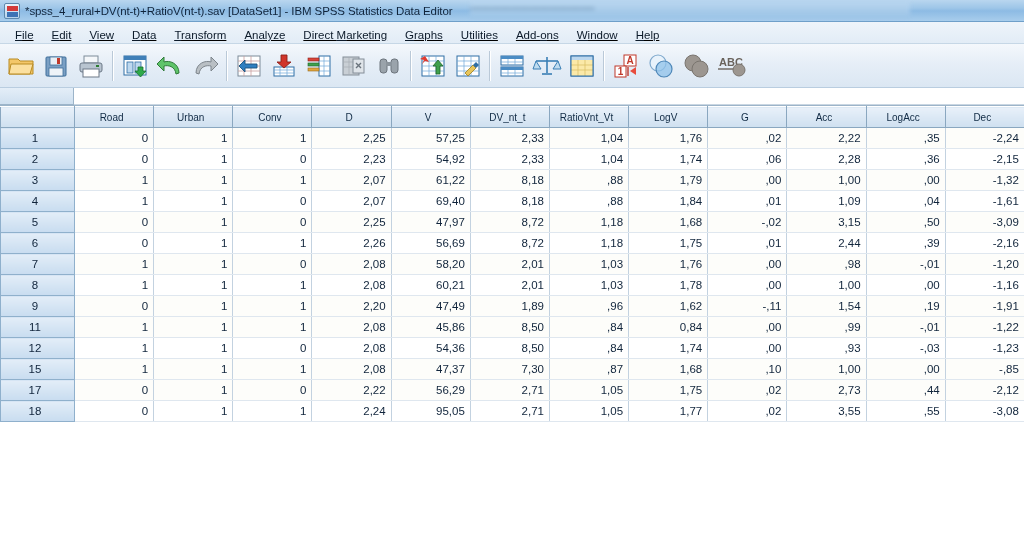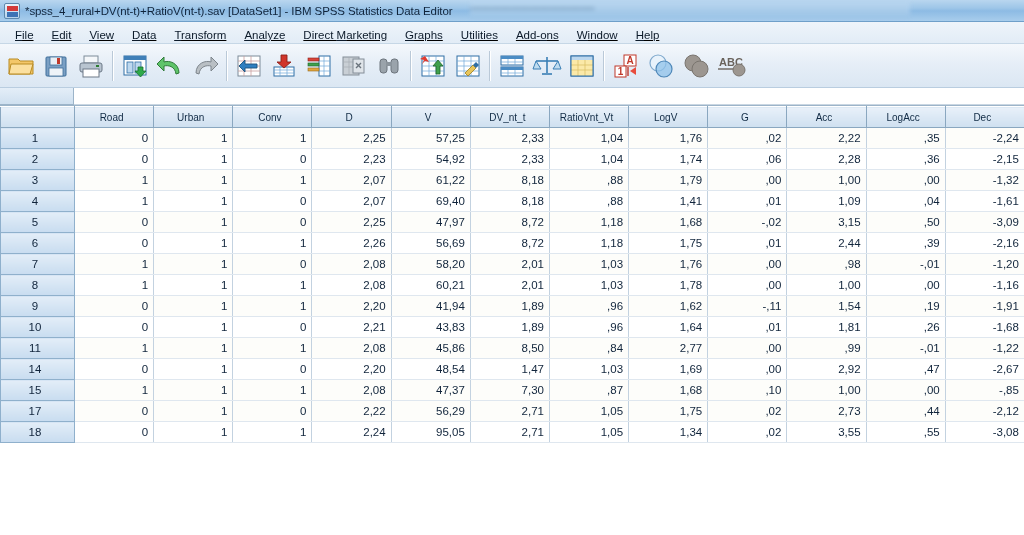--- a/index.html
+++ b/index.html
@@ -497,21 +497,21 @@
           </tr>
           <tr class="alt2">
             <td class="rownum">4</td>
             <td class="data">1</td>
             <td class="data">1</td>
             <td class="data">0</td>
             <td class="data">2,07</td>
             <td class="data">69,40</td>
             <td class="data">8,18</td>
             <td class="data">,88</td>
-            <td class="data">1,41</td>
+            <td class="data">1,84</td>
             <td class="data">,01</td>
             <td class="data">1,09</td>
             <td class="data">,04</td>
             <td class="data">-1,61</td>
           </tr>
           <tr class="alt">
             <td class="rownum">5</td>
             <td class="data">0</td>
             <td class="data">1</td>
             <td class="data">0</td>
@@ -569,73 +569,58 @@
             <td class="data">1,00</td>
             <td class="data">,00</td>
             <td class="data">-1,16</td>
           </tr>
           <tr class="alt">
             <td class="rownum">9</td>
             <td class="data">0</td>
             <td class="data">1</td>
             <td class="data">1</td>
             <td class="data">2,20</td>
-            <td class="data">41,94</td>
+            <td class="data">47,49</td>
             <td class="data">1,89</td>
             <td class="data">,96</td>
             <td class="data">1,62</td>
             <td class="data">-,11</td>
             <td class="data">1,54</td>
             <td class="data">,19</td>
             <td class="data">-1,91</td>
           </tr>
-          <tr class="alt2">
-            <td class="rownum">10</td>
-            <td class="data">0</td>
-            <td class="data">1</td>
-            <td class="data">0</td>
-            <td class="data">2,21</td>
-            <td class="data">43,83</td>
-            <td class="data">1,89</td>
-            <td class="data">,96</td>
-            <td class="data">1,64</td>
-            <td class="data">,01</td>
-            <td class="data">1,81</td>
-            <td class="data">,26</td>
-            <td class="data">-1,68</td>
-          </tr>
           <tr class="alt">
             <td class="rownum">11</td>
             <td class="data">1</td>
             <td class="data">1</td>
             <td class="data">1</td>
             <td class="data">2,08</td>
             <td class="data">45,86</td>
             <td class="data">8,50</td>
             <td class="data">,84</td>
-            <td class="data">2,77</td>
+            <td class="data">0,84</td>
             <td class="data">,00</td>
             <td class="data">,99</td>
             <td class="data">-,01</td>
             <td class="data">-1,22</td>
           </tr>
           <tr class="alt2">
-            <td class="rownum">14</td>
-            <td class="data">0</td>
-            <td class="data">1</td>
-            <td class="data">0</td>
-            <td class="data">2,20</td>
-            <td class="data">48,54</td>
-            <td class="data">1,47</td>
-            <td class="data">1,03</td>
-            <td class="data">1,69</td>
-            <td class="data">,00</td>
-            <td class="data">2,92</td>
-            <td class="data">,47</td>
-            <td class="data">-2,67</td>
+            <td class="rownum">12</td>
+            <td class="data">1</td>
+            <td class="data">1</td>
+            <td class="data">0</td>
+            <td class="data">2,08</td>
+            <td class="data">54,36</td>
+            <td class="data">8,50</td>
+            <td class="data">,84</td>
+            <td class="data">1,74</td>
+            <td class="data">,00</td>
+            <td class="data">,93</td>
+            <td class="data">-,03</td>
+            <td class="data">-1,23</td>
           </tr>
           <tr class="alt">
             <td class="rownum">15</td>
             <td class="data">1</td>
             <td class="data">1</td>
             <td class="data">1</td>
             <td class="data">2,08</td>
             <td class="data">47,37</td>
             <td class="data">7,30</td>
             <td class="data">,87</td>
@@ -662,21 +647,21 @@
           </tr>
           <tr class="alt2">
             <td class="rownum">18</td>
             <td class="data">0</td>
             <td class="data">1</td>
             <td class="data">1</td>
             <td class="data">2,24</td>
             <td class="data">95,05</td>
             <td class="data">2,71</td>
             <td class="data">1,05</td>
-            <td class="data">1,34</td>
+            <td class="data">1,77</td>
             <td class="data">,02</td>
             <td class="data">3,55</td>
             <td class="data">,55</td>
             <td class="data">-3,08</td>
           </tr>
         </tbody>
     </table>
   </div>
 
 </div>

